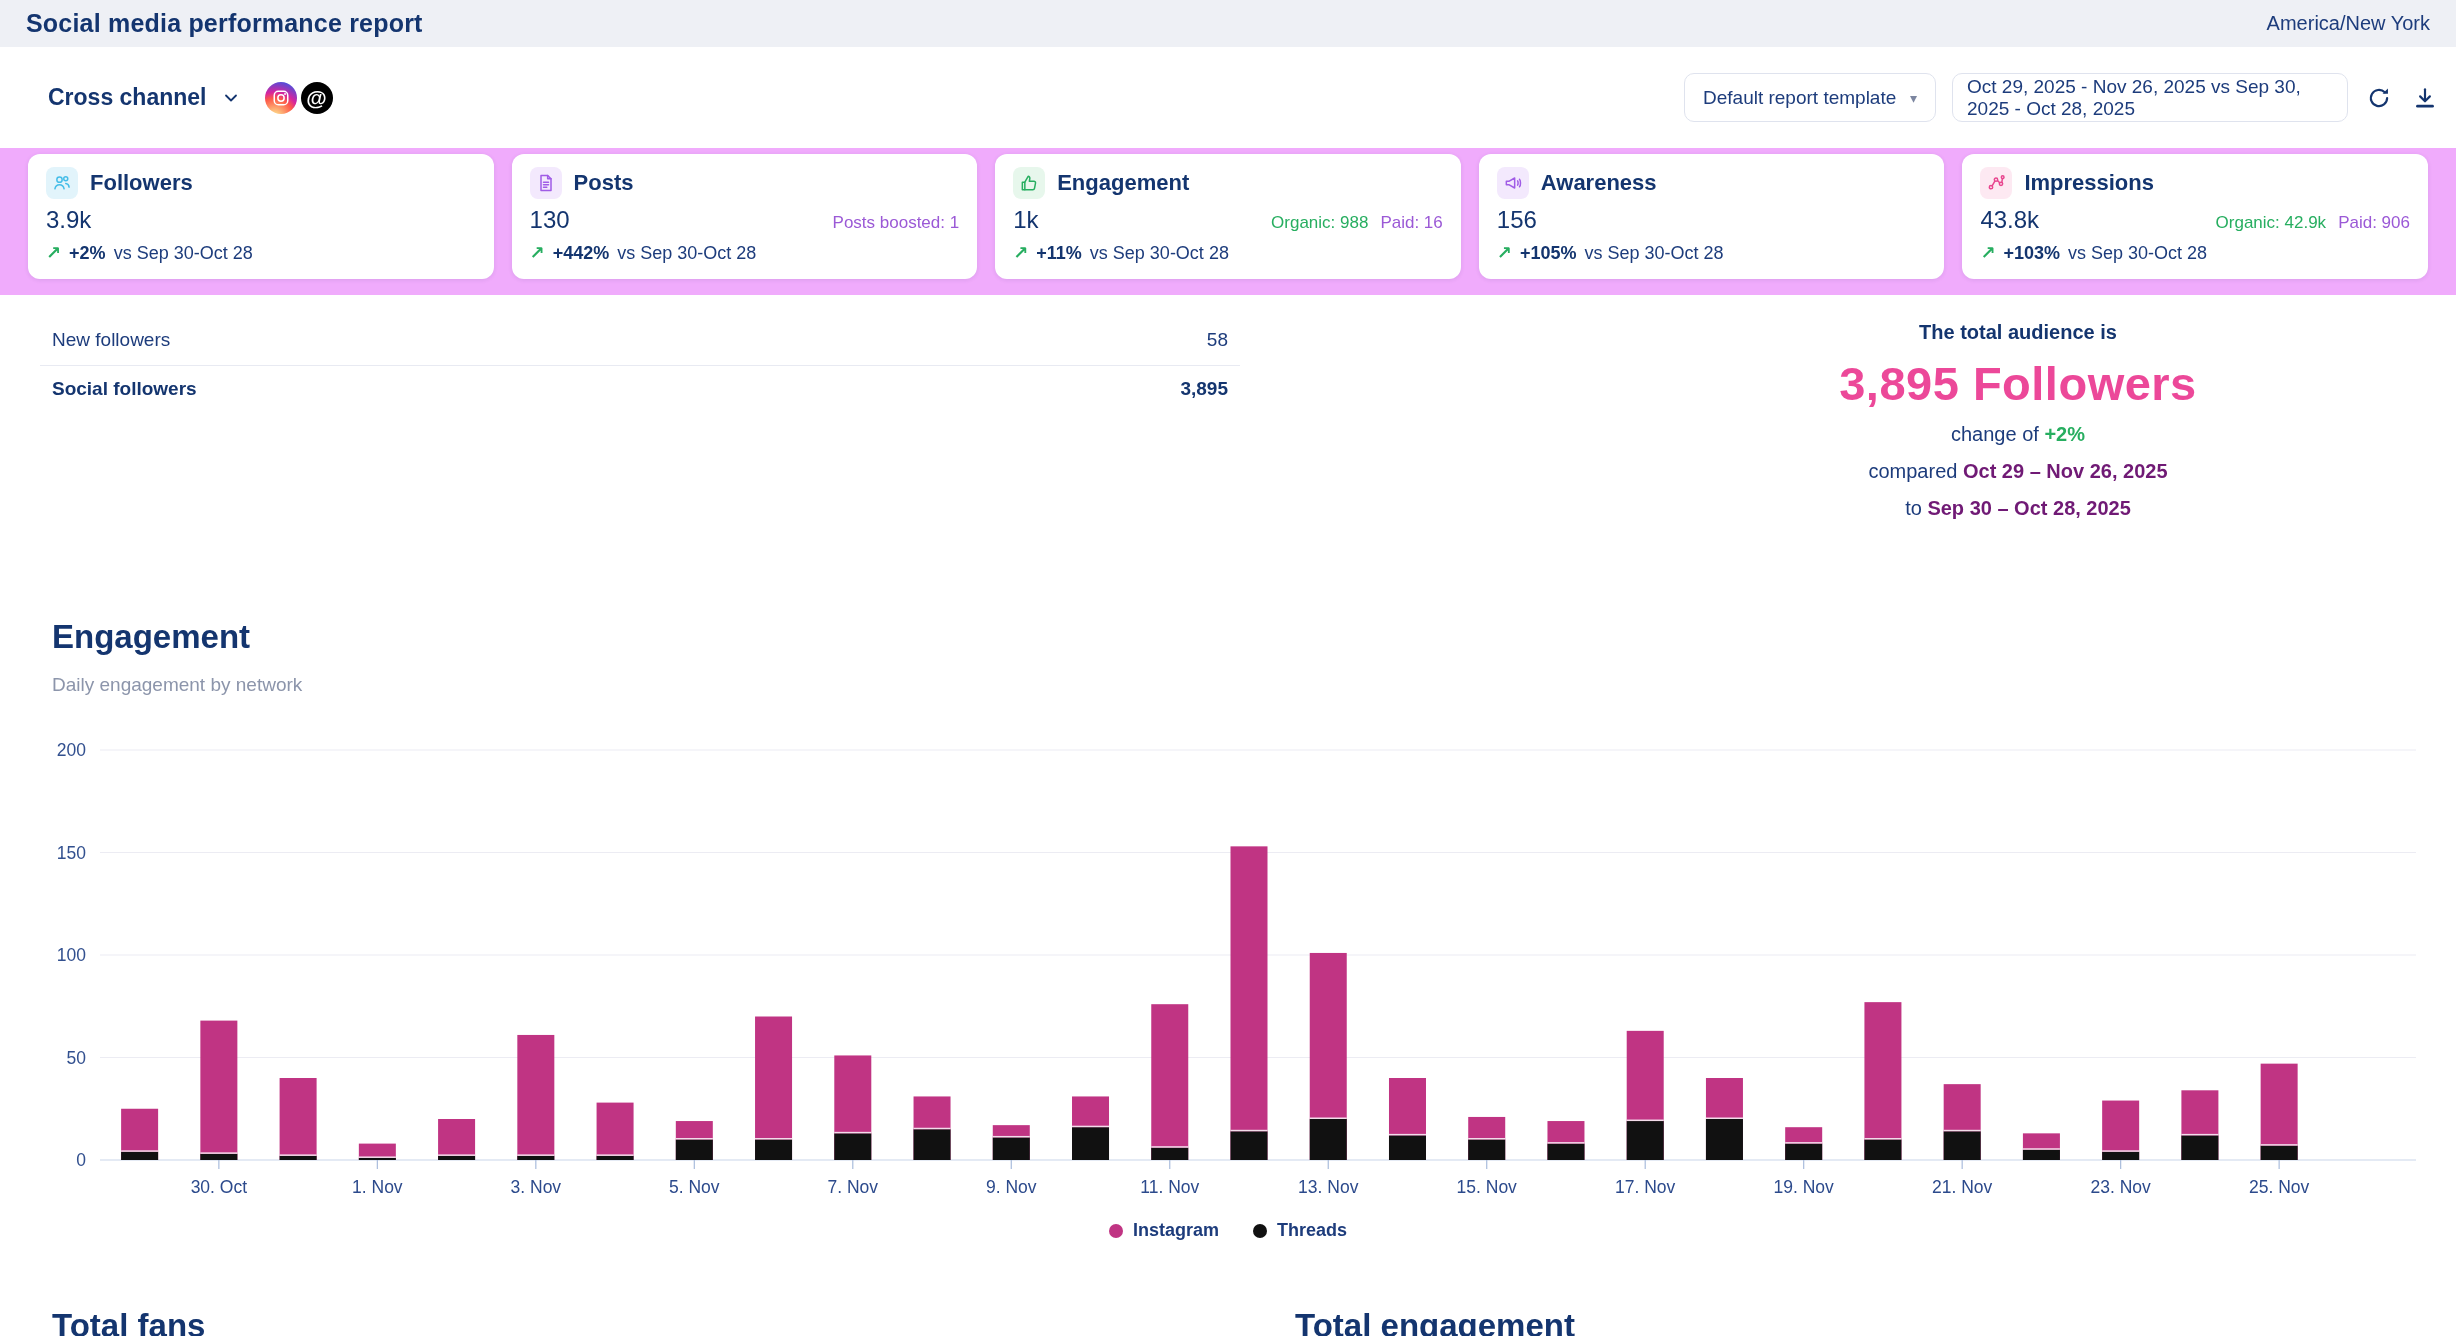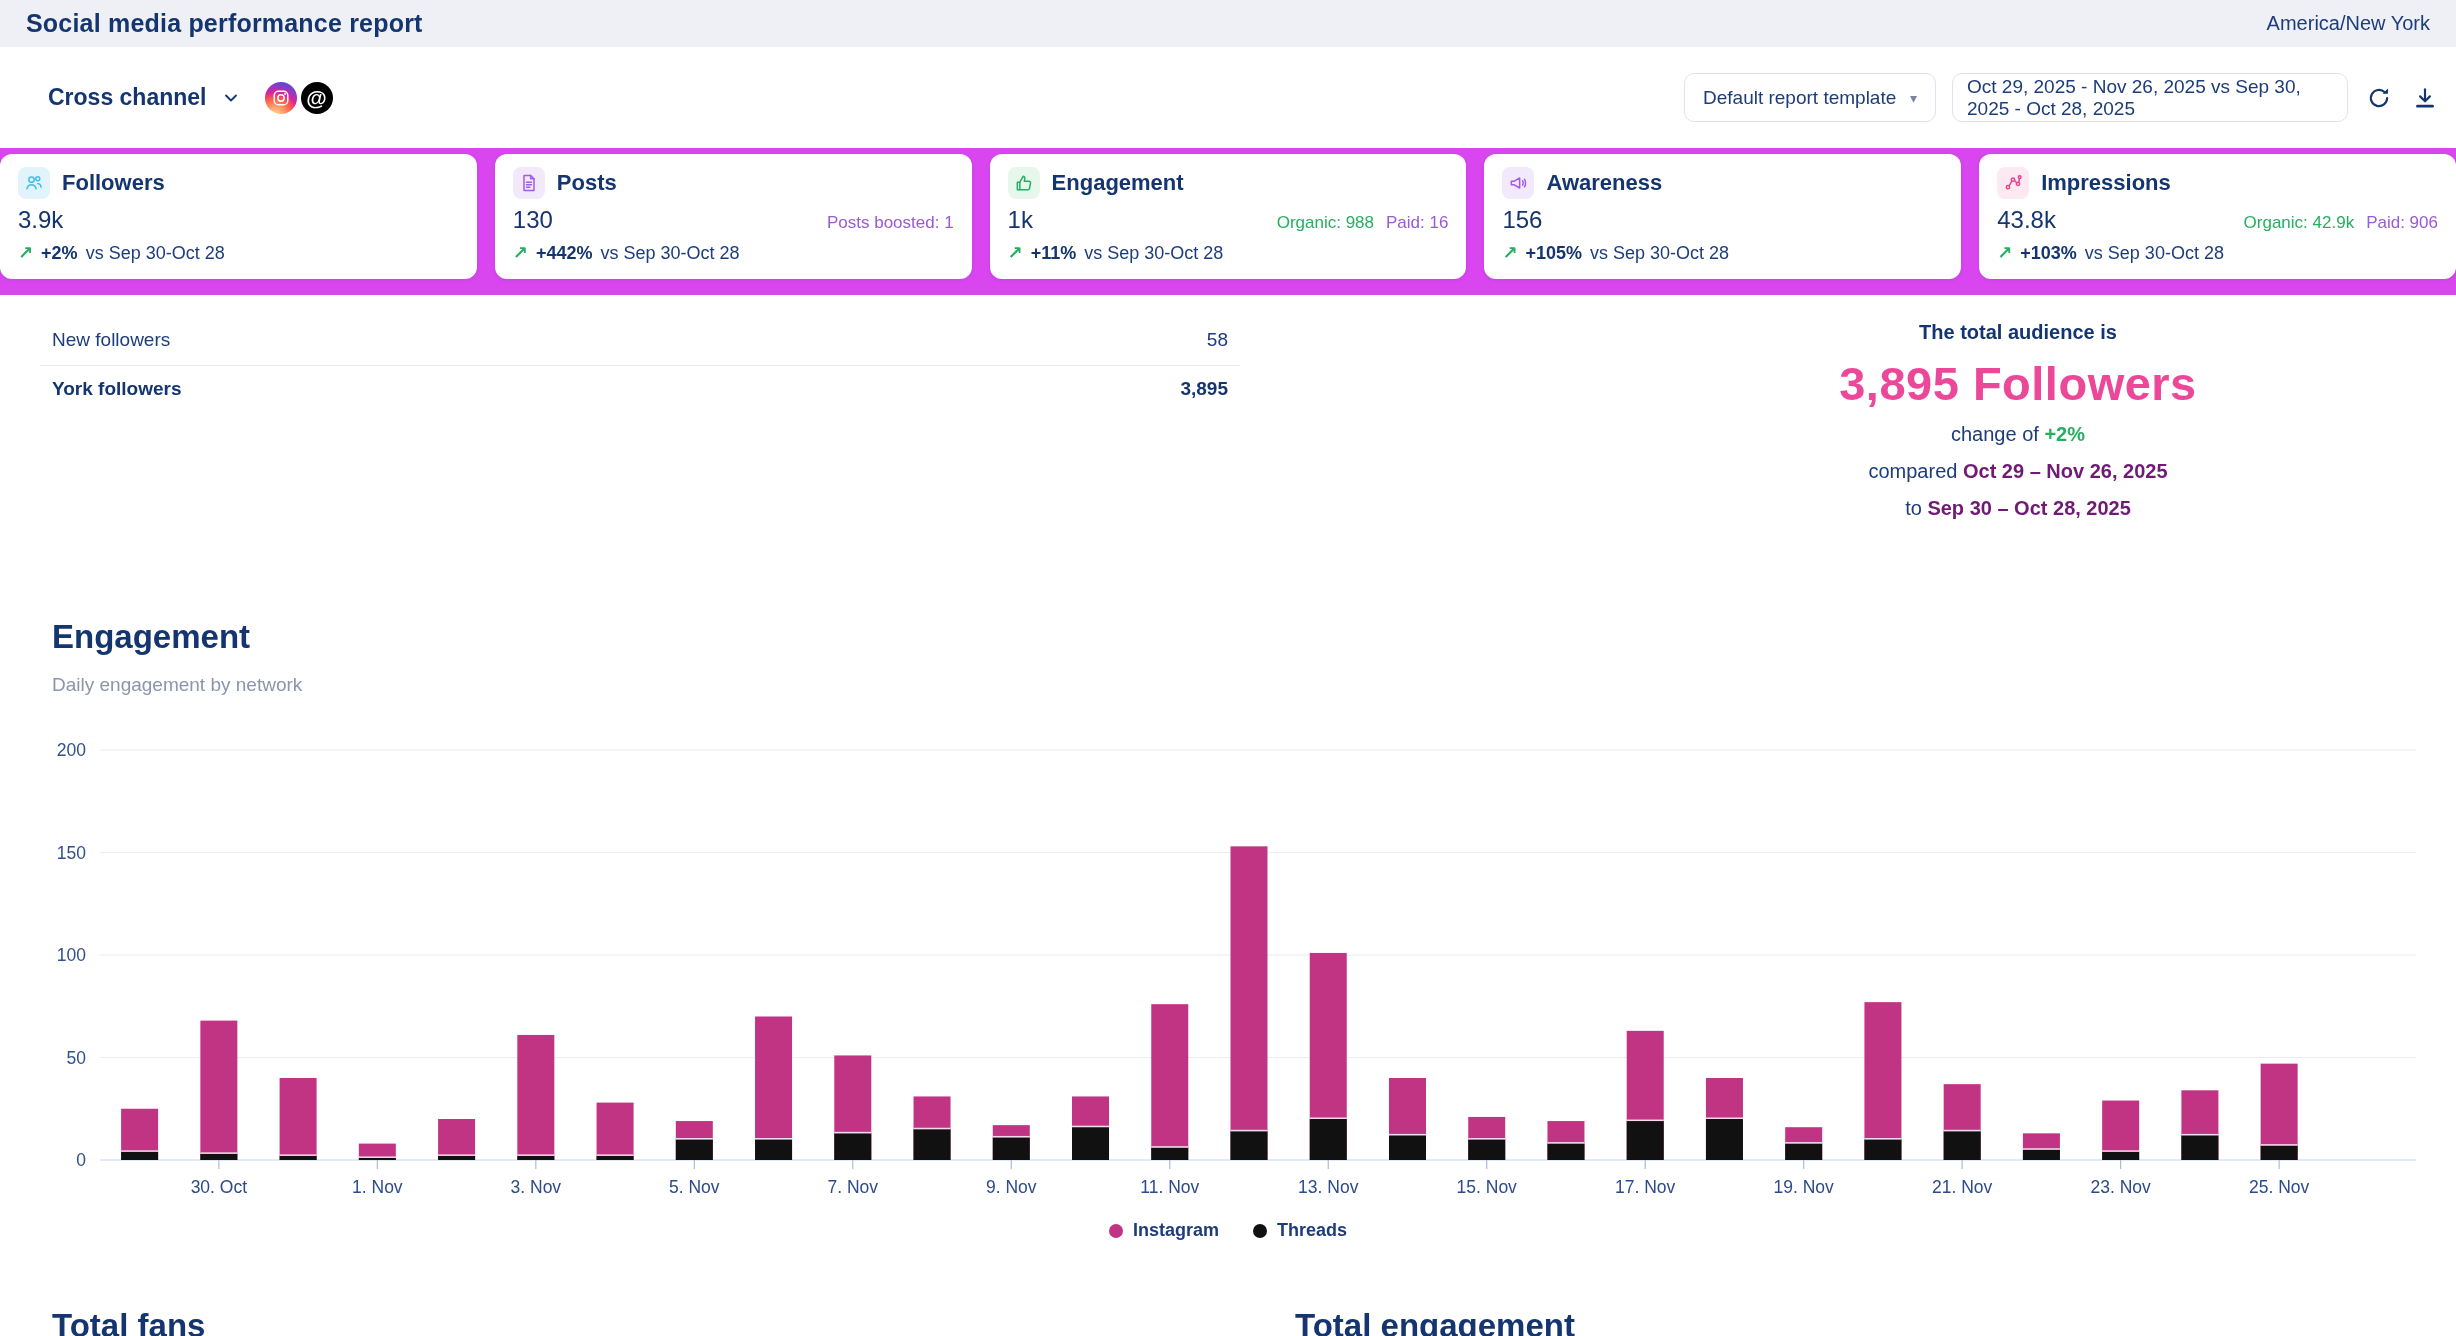--- a/index.html
+++ b/index.html
@@ -27,21 +27,21 @@
   .threads-icon { background:#000; color:#fff; font-size:21px; font-weight:700; }
   .toolbar-right { display:flex; align-items:center; gap:16px; }
   .pill { height:49px; background:#fff; border:1px solid #dfe3ee; border-radius:10px;
     display:flex; align-items:center; font-size:19px; color:#1d3c7c; }
   .template-select { width:252px; padding:0 18px; justify-content:space-between; }
   .select-caret { color:#7c86a0; font-size:14px; }
   .date-range { width:396px; justify-content:center; padding:0 14px; }
   .tool-icon { width:30px; height:30px; display:flex; align-items:center; justify-content:center; }
 
   
-  .kpi-band { background:#d946ef; padding:6px 0 16px; display:flex; gap:18px; }
+  .kpi-band { background:#f0abfc; padding:6px 28px 16px; display:flex; gap:18px; }
   .kpi-card { flex:1; background:#fff; border-radius:12px; padding:13px 18px 15px;
     box-shadow:0 1px 4px rgba(25,40,90,.10); }
   .kpi-head { display:flex; align-items:center; gap:12px; }
   .icon-box { width:32px; height:32px; border-radius:8px; display:flex;
     align-items:center; justify-content:center; }
   .icon-blue   { background:#e2f4fb; }
   .icon-purple { background:#f3e9fd; }
   .icon-green  { background:#e7f7ec; }
   .icon-pink   { background:#fde9f2; }
   .kpi-title { font-size:22px; font-weight:700; color:#14356f; }
@@ -258,21 +258,21 @@
 </div>
 
 <div class="summary-row">
   <div class="followers-table">
     <div class="ft-row">
       <span>New followers</span>
       <span>58</span>
     </div>
     <div class="ft-divider"></div>
     <div class="ft-row total">
-      <span>York followers</span>
+      <span>Social followers</span>
       <span>3,895</span>
     </div>
   </div>
 
   <div class="audience-summary">
     <div class="aud-intro">The total audience is</div>
     <div class="aud-headline">3,895 Followers</div>
     <div class="aud-line">
       <span>change of</span>
       <span class="green-bold">+2%</span>

